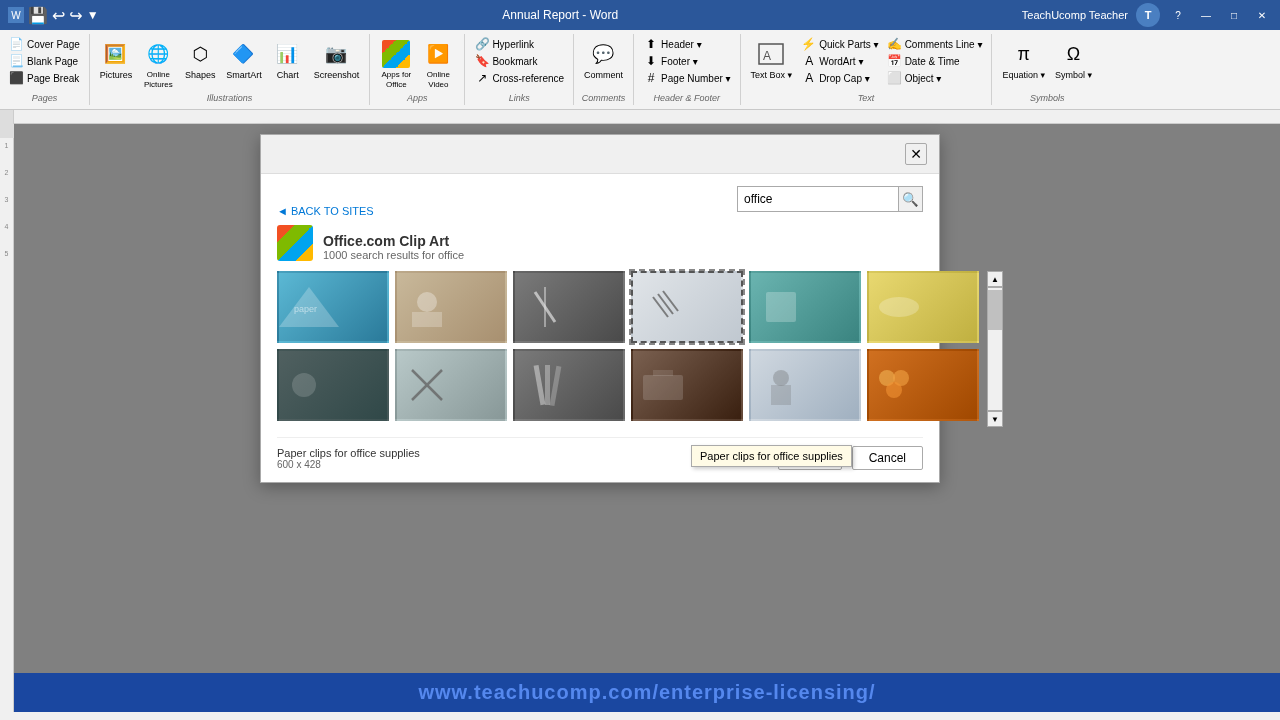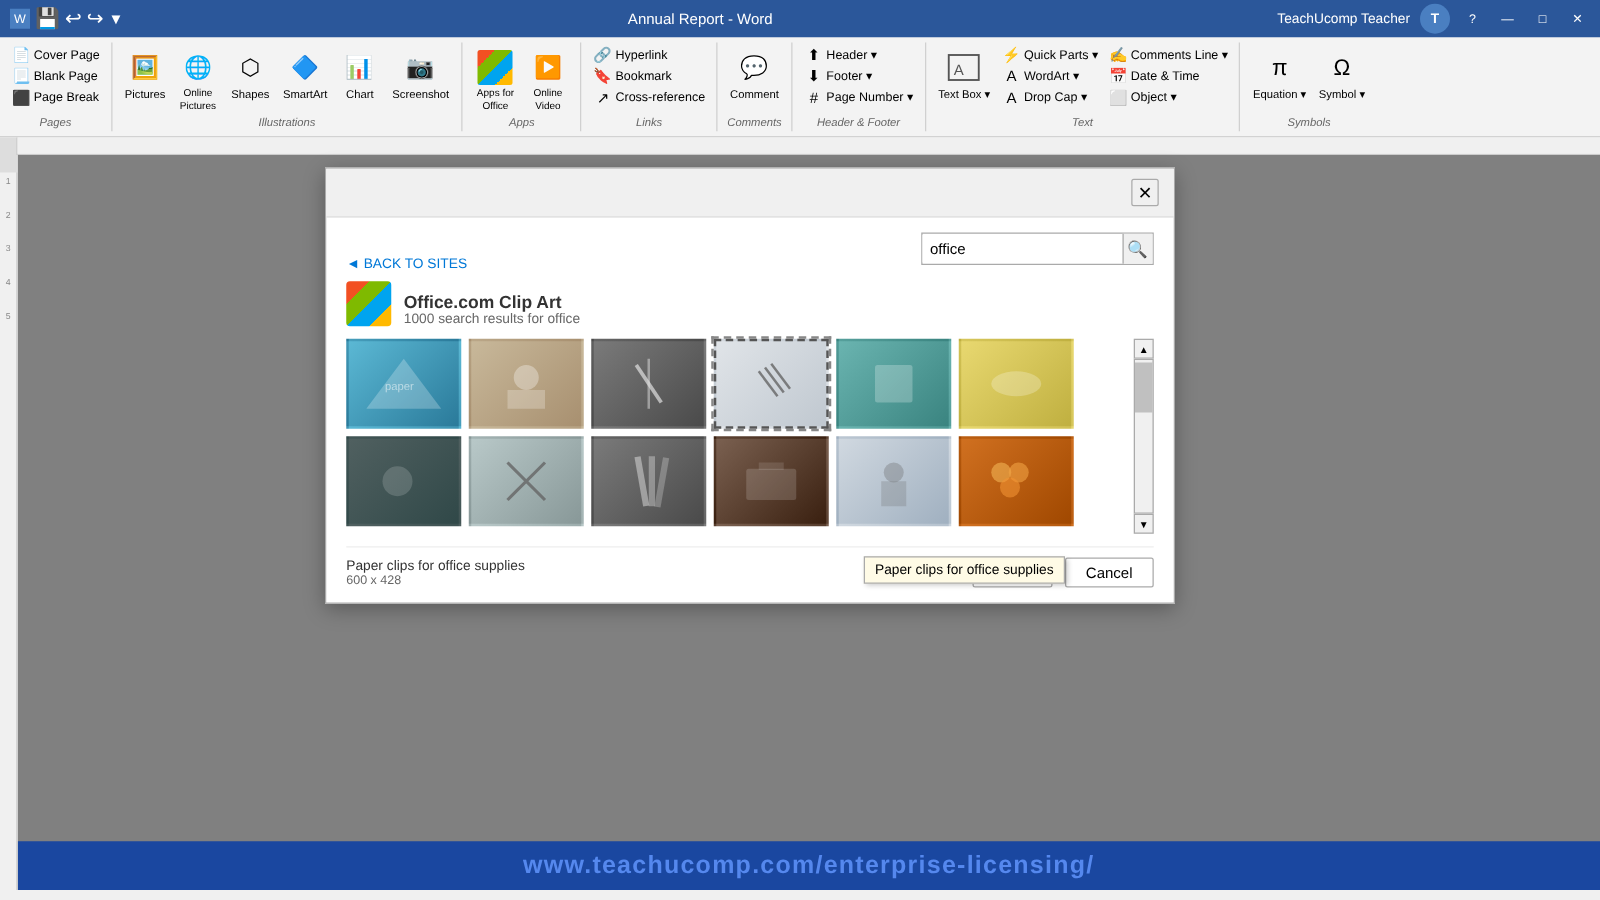--- a/index.html
+++ b/index.html
@@ -58,21 +58,21 @@
     .back-link { font-size: 11px; color: #0078d7; cursor: pointer; display: flex; align-items: center; gap: 3px; text-decoration: none; margin-top: 19px; }
 
     .search-box { display: flex; align-items: center; border: 1px solid #aaa; }
     .search-input { border: none; padding: 4px 6px; font-size: 12px; width: 160px; outline: none; }
     .search-btn { width: 24px; height: 24px; background: #f0f0f0; border: none; border-left: 1px solid #aaa; cursor: pointer; display: flex; align-items: center; justify-content: center; }
 
     
     .img-grid-container { display: flex; gap: 8px; }
     .img-grid { flex: 1; }
     .img-row { display: flex; gap: 6px; margin-bottom: 6px; }
-    .img-thumb { width: 92px; height: 72px; background: #e8e8e8; cursor: pointer; border: 2px solid transparent; position: relative; overflow: hidden; display: flex; align-items: center; justify-content: center; }
+    .img-thumb { width: 112px; height: 72px; background: #e8e8e8; cursor: pointer; border: 2px solid transparent; position: relative; overflow: hidden; display: flex; align-items: center; justify-content: flex-start; }
     .img-thumb.selected { border: 2px dashed #333; border-color: #333; outline: 2px dashed #555; }
 
     .scroll-bar { width: 16px; display: flex; flex-direction: column; }
     .scroll-up { width: 16px; height: 16px; background: #f0f0f0; border: 1px solid #aaa; display: flex; align-items: center; justify-content: center; cursor: pointer; font-size: 8px; }
     .scroll-down { width: 16px; height: 16px; background: #f0f0f0; border: 1px solid #aaa; display: flex; align-items: center; justify-content: center; cursor: pointer; font-size: 8px; margin-top: auto; }
     .scroll-track { flex: 1; background: #f0f0f0; border: 1px solid #aaa; margin: 0; }
     .scroll-thumb { width: 14px; height: 40px; background: #c0c0c0; margin: 2px auto; }
 
     
     .tooltip-box { position: absolute; background: #fffbe6; border: 1px solid #aaa; padding: 4px 8px; font-size: 11px; white-space: nowrap; box-shadow: 2px 2px 4px rgba(0,0,0,0.2); z-index: 300; pointer-events: none; }

